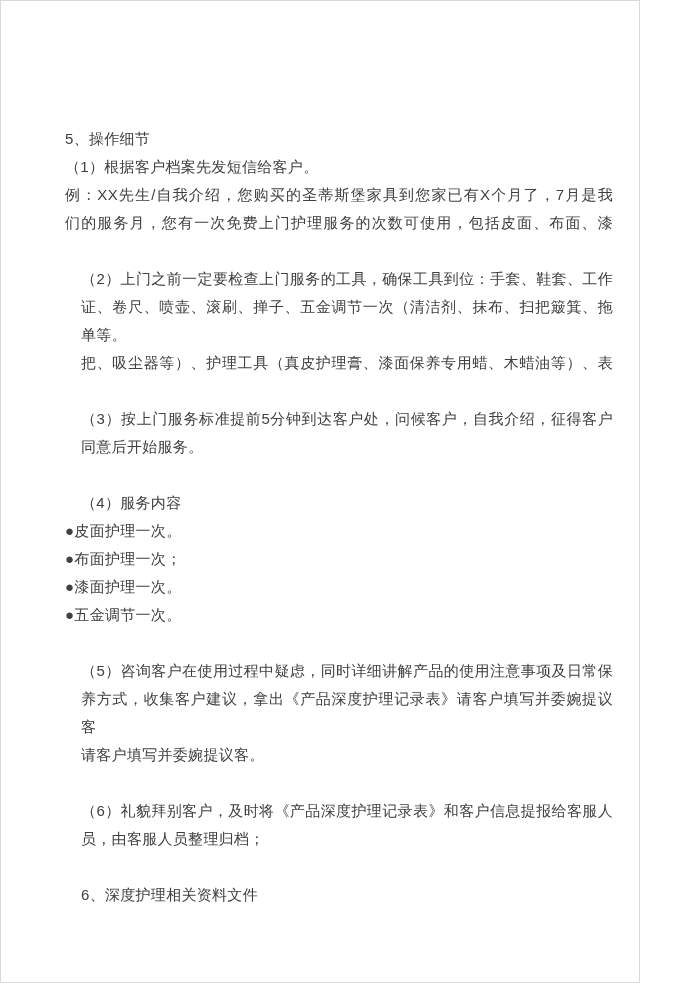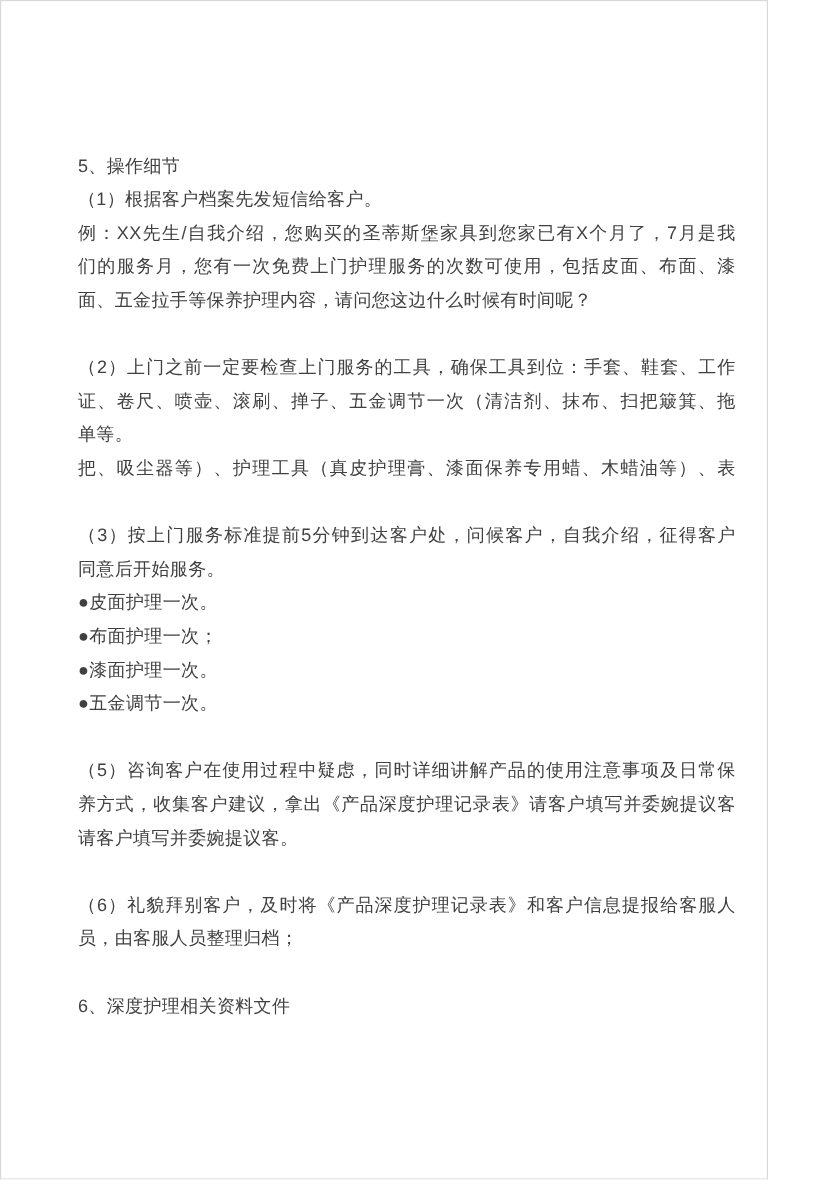--- a/index.html
+++ b/index.html
@@ -21,21 +21,21 @@
     position: absolute;
     left: 64px;
     top: 124px;
     width: 548px;
     color: #404040;
     font-size: 15px;
     line-height: 28px;
     letter-spacing: 0.3px;
   }
   .para { margin: 0; }
-  .para.gap { margin-top: 28px; }
+  .para.gap { margin-top: 28px; margin-left: 16px; }
   
   .line {
     text-align: justify;
     text-align-last: justify;
     white-space: normal;
   }
   
   .line.end {
     text-align: justify;
     text-align-last: left;
@@ -51,35 +51,37 @@
       <div class="line end">5、操作细节</div>
     </div>
 
     <div class="para">
       <div class="line end">（1）根据客户档案先发短信给客户。</div>
     </div>
 
     <div class="para">
       <div class="line">例：XX先生/自我介绍，您购买的圣蒂斯堡家具到您家已有X个月了，7月是我</div>
       <div class="line">们的服务月，您有一次免费上门护理服务的次数可使用，包括皮面、布面、漆</div>
-      <div class="line end">面、五金拉手等保养护理内容，请问您这边什么时候有时间呢？</div>
     </div>
 
     <div class="para gap">
       <div class="line">（2）上门之前一定要检查上门服务的工具，确保工具到位：手套、鞋套、工作</div>
       <div class="line">证、卷尺、喷壶、滚刷、掸子、五金调节一次（清洁剂、抹布、扫把簸箕、拖</div>
       <div class="line end">单等。</div>
       <div class="line">把、吸尘器等）、护理工具（真皮护理膏、漆面保养专用蜡、木蜡油等）、表</div>
     </div>
 
     <div class="para gap">
       <div class="line">（3）按上门服务标准提前5分钟到达客户处，问候客户，自我介绍，征得客户</div>
       <div class="line end">同意后开始服务。</div>
     </div>
 
+    <div class="para gap">
+      <div class="line end">（4）服务内容</div>
+    </div>
 
     <div class="para">
       <div class="line end">●皮面护理一次。</div>
       <div class="line end">●布面护理一次；</div>
       <div class="line end">●漆面护理一次。</div>
       <div class="line end">●五金调节一次。</div>
     </div>
 
     <div class="para gap">
       <div class="line">（5）咨询客户在使用过程中疑虑，同时详细讲解产品的使用注意事项及日常保</div>

